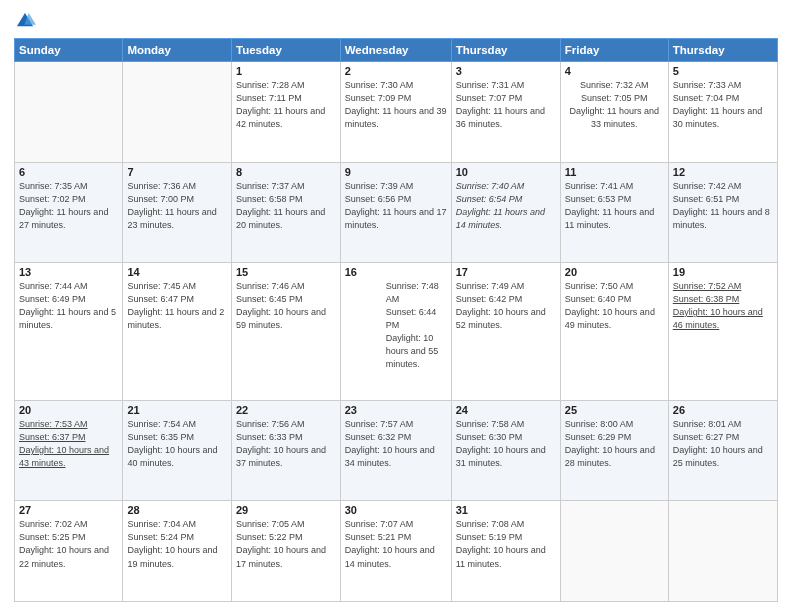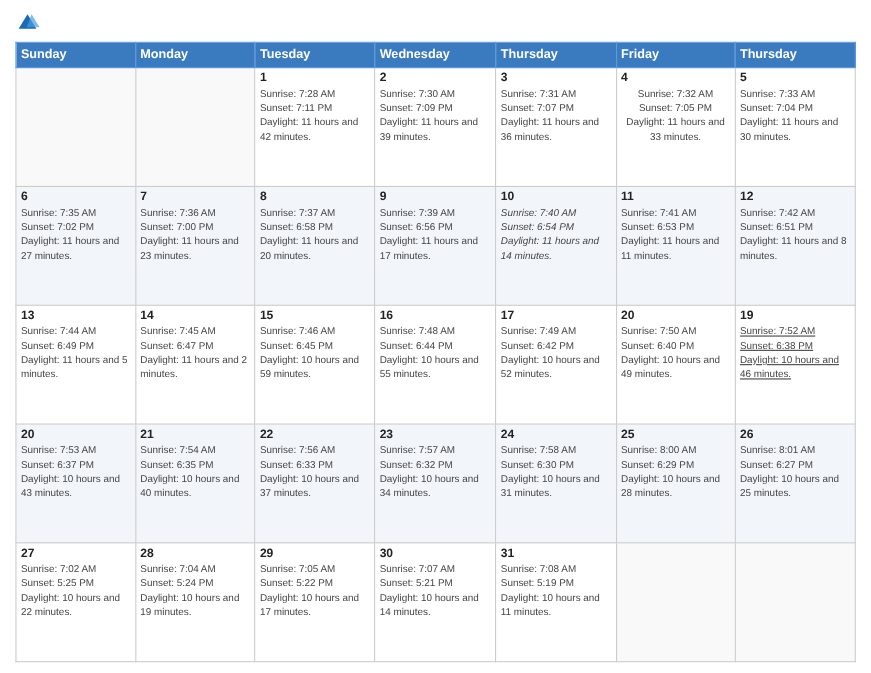--- a/index.html
+++ b/index.html
@@ -229,21 +229,21 @@
 Daylight: 11 hours and 2 minutes.</div>
           </td>
           <td>
             <span class="day-number">15</span>
             <div class="day-info" style="white-space: pre-line;">Sunrise: 7:46 AM
 Sunset: 6:45 PM
 Daylight: 10 hours and 59 minutes.</div>
           </td>
           <td>
             <span class="day-number">16</span>
-            <div class="day-info" style="white-space: pre-line;">Sunrise: 7:48 AM
+            <div class="day-info" style="white-space: pre-line; margin-left: 41px;">Sunrise: 7:48 AM
 Sunset: 6:44 PM
 Daylight: 10 hours and 55 minutes.</div>
           </td>
           <td>
             <span class="day-number">17</span>
             <div class="day-info" style="white-space: pre-line;">Sunrise: 7:49 AM
 Sunset: 6:42 PM
 Daylight: 10 hours and 52 minutes.</div>
           </td>
           <td>
@@ -255,21 +255,21 @@
           <td>
             <span class="day-number">19</span>
             <div class="day-info" style="white-space: pre-line; text-decoration: underline;">Sunrise: 7:52 AM
 Sunset: 6:38 PM
 Daylight: 10 hours and 46 minutes.</div>
           </td>
         </tr>
         <tr>
           <td>
             <span class="day-number">20</span>
-            <div class="day-info" style="white-space: pre-line;">Sunrise: 7:53 AM
+            <div class="day-info" style="white-space: pre-line; text-decoration: underline;">Sunrise: 7:53 AM
 Sunset: 6:37 PM
 Daylight: 10 hours and 43 minutes.</div>
           </td>
           <td>
             <span class="day-number">21</span>
             <div class="day-info" style="white-space: pre-line;">Sunrise: 7:54 AM
 Sunset: 6:35 PM
 Daylight: 10 hours and 40 minutes.</div>
           </td>
           <td>

